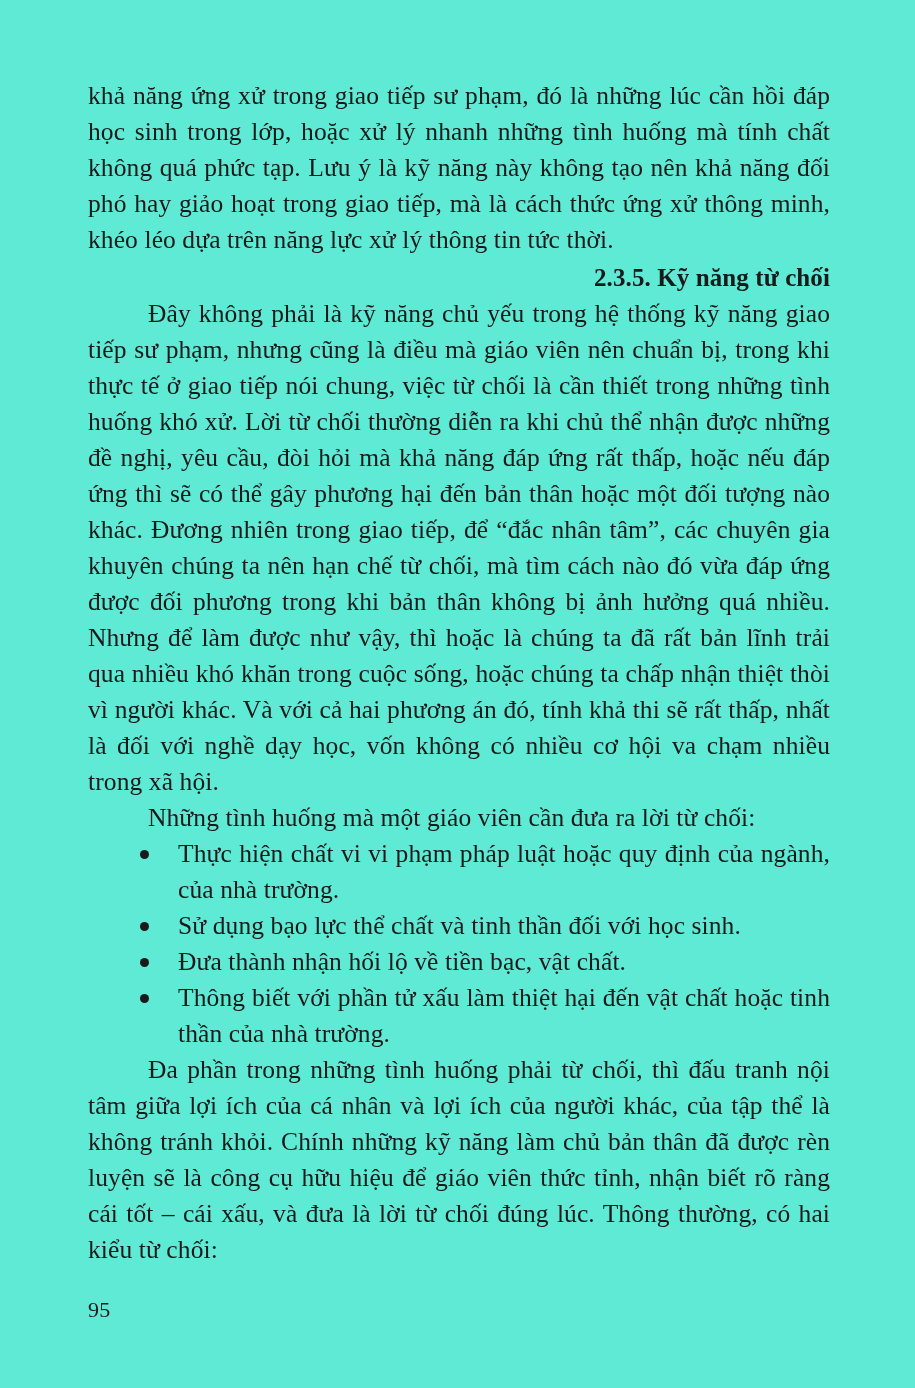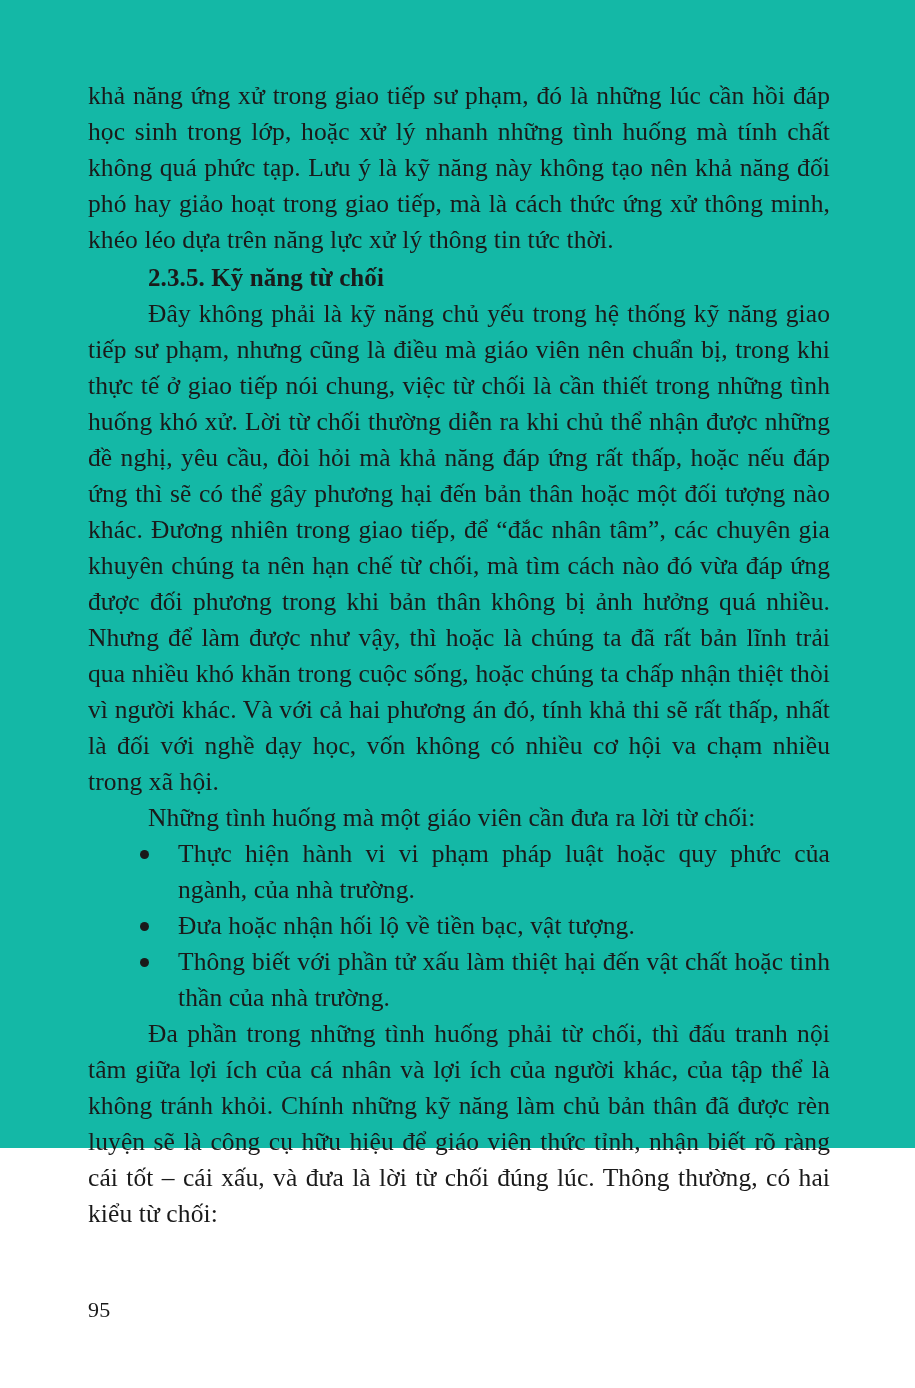--- a/index.html
+++ b/index.html
@@ -13,22 +13,22 @@
     font-family: "Liberation Serif", "DejaVu Serif", serif;
     color: #1a1a1a;
     position: relative;
     overflow: hidden;
   }
   .page {
     position: absolute;
     left: 0;
     top: 0;
     width: 915px;
-    height: 1148px;
-    background: #14b8a6;
+    height: 1388px;
+    background: #5eead4;
   }
   .content {
     position: absolute;
     left: 88px;
     top: 78px;
     width: 742px;
   }
   p.body-par {
     margin: 0;
     font-size: 25.5px;
@@ -40,21 +40,21 @@
   }
   p.indented {
     text-indent: 60px;
   }
   h3.section-heading {
     margin: 2px 0 0 0;
     font-size: 25px;
     line-height: 36px;
     font-weight: bold;
     text-indent: 60px;
-    text-align: left;
+    text-align: right;
     letter-spacing: 0.1px;
   }
   ul.refusal-list {
     list-style: none;
     margin: 0;
     padding: 0;
   }
   ul.refusal-list li {
     position: relative;
     margin: 0;
@@ -96,25 +96,29 @@
 
     <h3 class="section-heading">2.3.5. Kỹ năng từ chối</h3>
 
     <p class="body-par indented">Đây không phải là kỹ năng chủ yếu trong hệ thống kỹ năng giao tiếp sư phạm, nhưng cũng là điều mà giáo viên nên chuẩn bị, trong khi thực tế ở giao tiếp nói chung, việc từ chối là cần thiết trong những tình huống khó xử. Lời từ chối thường diễn ra khi chủ thể nhận được những đề nghị, yêu cầu, đòi hỏi mà khả năng đáp ứng rất thấp, hoặc nếu đáp ứng thì sẽ có thể gây phương hại đến bản thân hoặc một đối tượng nào khác. Đương nhiên trong giao tiếp, để “đắc nhân tâm”, các chuyên gia khuyên chúng ta nên hạn chế từ chối, mà tìm cách nào đó vừa đáp ứng được đối phương trong khi bản thân không bị ảnh hưởng quá nhiều. Nhưng để làm được như vậy, thì hoặc là chúng ta đã rất bản lĩnh trải qua nhiều khó khăn trong cuộc sống, hoặc chúng ta chấp nhận thiệt thòi vì người khác. Và với cả hai phương án đó, tính khả thi sẽ rất thấp, nhất là đối với nghề dạy học, vốn không có nhiều cơ hội va chạm nhiều trong xã hội.</p>
 
     <p class="body-par indented">Những tình huống mà một giáo viên cần đưa ra lời từ chối:</p>
 
     <ul class="refusal-list">
       <li>
         <span class="bullet-glyph"></span>
-        <span>Thực hiện hành vi vi phạm pháp luật hoặc quy phức của ngành, của nhà trường.</span>
+        <span>Thực hiện chất vi vi phạm pháp luật hoặc quy định của ngành, của nhà trường.</span>
       </li>
       <li class="single-line">
         <span class="bullet-glyph"></span>
-        <span>Đưa hoặc nhận hối lộ về tiền bạc, vật tượng.</span>
+        <span>Sử dụng bạo lực thể chất và tinh thần đối với học sinh.</span>
+      </li>
+      <li class="single-line">
+        <span class="bullet-glyph"></span>
+        <span>Đưa thành nhận hối lộ về tiền bạc, vật chất.</span>
       </li>
       <li>
         <span class="bullet-glyph"></span>
         <span>Thông biết với phần tử xấu làm thiệt hại đến vật chất hoặc tinh thần của nhà trường.</span>
       </li>
     </ul>
 
     <p class="body-par indented">Đa phần trong những tình huống phải từ chối, thì đấu tranh nội tâm giữa lợi ích của cá nhân và lợi ích của người khác, của tập thể là không tránh khỏi. Chính những kỹ năng làm chủ bản thân đã được rèn luyện sẽ là công cụ hữu hiệu để giáo viên thức tỉnh, nhận biết rõ ràng cái tốt – cái xấu, và đưa là lời từ chối đúng lúc. Thông thường, có hai kiểu từ chối:</p>
 
   </div>

